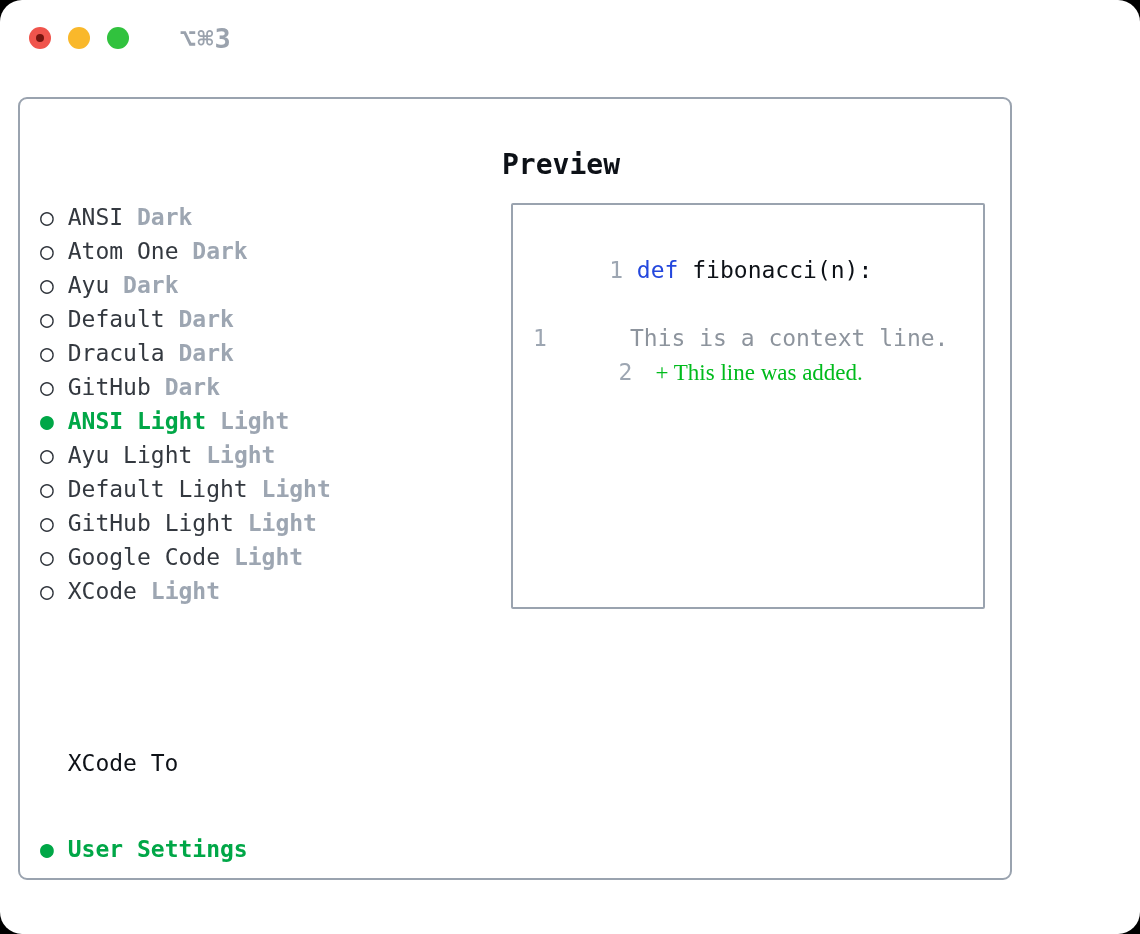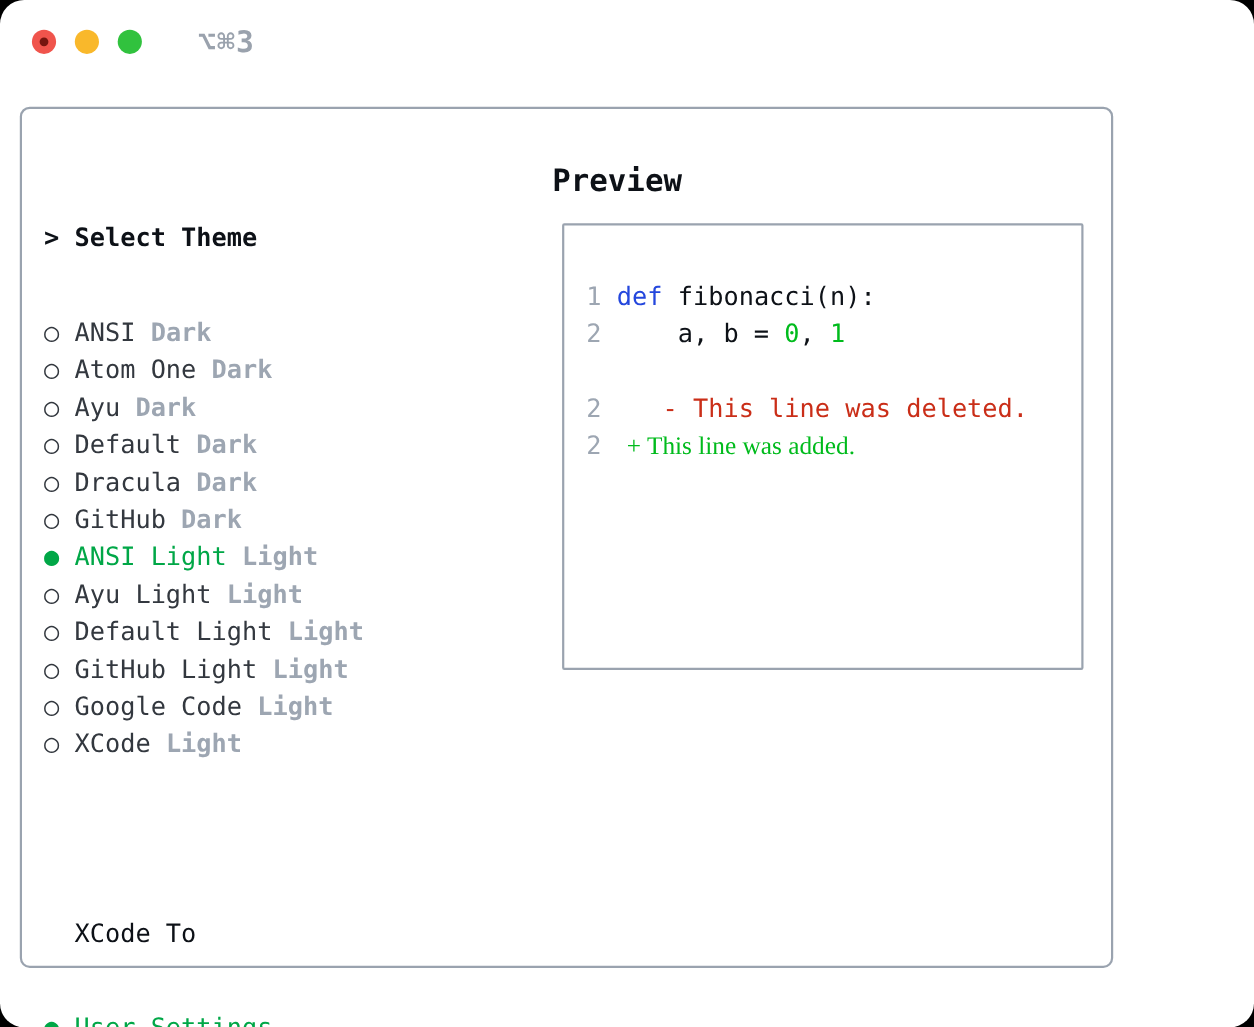--- a/index.html
+++ b/index.html
@@ -38,27 +38,27 @@
   
   .panel{position:absolute;left:18px;top:97px;width:994px;height:783px;border:2px solid var(--panel-border);border-radius:9px;background:var(--bg);}
 
   .left-col{position:absolute;left:20px;top:49px;white-space:pre;font-size:23px;}
   .line{height:34px;line-height:34px;white-space:pre;}
   .hdr{font-weight:bold;color:var(--text-black);}
   .caret{font-weight:bold;color:var(--text-black);}
   .row .bullet{color:var(--text-dark);}
   .row .bullet.sel{color:var(--green-select);}
   .row .name{color:var(--text-dark);}
-  .row .name.sel{color:var(--green-select);}
+  .row .name.sel{color:var(--green-select);font-weight:bold;}
   .row .variant{color:var(--muted);font-weight:bold;}
   .apply-header{padding-left:2ch;color:var(--text-black);}
 
   
   .preview-header{position:absolute;left:482px;top:49px;height:34px;line-height:34px;font-size:28px;font-weight:bold;color:var(--text-black);}
-  .preview-box{position:absolute;left:491px;top:104px;width:474px;height:406px;border:2px solid var(--panel-border);border-radius:2px;background:var(--bg);overflow:hidden;}
+  .preview-box{position:absolute;left:491px;top:104px;width:474px;height:406px;border:2px solid var(--panel-border);border-radius:2px;background:var(--bg);overflow:hidden;text-align:center;}
   .preview-code{position:absolute;left:20px;top:48px;font-size:23px;}
   .pline{height:34px;line-height:34px;white-space:pre;}
   .c-num{color:var(--muted);}
   .c-plain{color:var(--text-black);}
   .c-kw{color:var(--kw);}
   .c-fn{color:var(--fn);}
   .c-number{color:var(--green-bright);}
   .c-context{color:var(--context);}
   .c-deleted{color:var(--red);}
   .c-added{color:var(--green-bright);font-family:Liberation Serif, serif;}
@@ -73,34 +73,32 @@
         <span class="dot"></span>
       </span>
     <span class="light yellow"></span>
     <span class="light green"></span>
     <span class="window-title">⌥⌘3</span>
   </div>
 
   <div class="panel">
 
     <div class="left-col">
-      <div class="line"><span class="caret">&gt; </span><span class="hdr">Select Theme</span></div>
       <div id="theme-list"><div class="line row"><span class="bullet">○</span><span class="name"> ANSI</span><span class="variant"> Dark</span></div><div class="line row"><span class="bullet">○</span><span class="name"> Atom One</span><span class="variant"> Dark</span></div><div class="line row"><span class="bullet">○</span><span class="name"> Ayu</span><span class="variant"> Dark</span></div><div class="line row"><span class="bullet">○</span><span class="name"> Default</span><span class="variant"> Dark</span></div><div class="line row"><span class="bullet">○</span><span class="name"> Dracula</span><span class="variant"> Dark</span></div><div class="line row"><span class="bullet">○</span><span class="name"> GitHub</span><span class="variant"> Dark</span></div><div class="line row"><span class="bullet sel">●</span><span class="name sel"> ANSI Light</span><span class="variant"> Light</span></div><div class="line row"><span class="bullet">○</span><span class="name"> Ayu Light</span><span class="variant"> Light</span></div><div class="line row"><span class="bullet">○</span><span class="name"> Default Light</span><span class="variant"> Light</span></div><div class="line row"><span class="bullet">○</span><span class="name"> GitHub Light</span><span class="variant"> Light</span></div><div class="line row"><span class="bullet">○</span><span class="name"> Google Code</span><span class="variant"> Light</span></div><div class="line row"><span class="bullet">○</span><span class="name"> XCode</span><span class="variant"> Light</span></div></div>
       <div class="line"> </div>
       <div class="line apply-header">XCode To</div>
       <div id="apply-list"><div class="line row"><span class="bullet sel">●</span><span class="name sel"> User Settings</span></div></div>
       
       
     </div>
 
     <div class="preview-header">Preview</div>
     <div class="preview-box">
       <div class="preview-code" id="preview-code">
           <div class="pline"><span class="c-num">1</span><span class="c-plain"> </span><span class="c-kw">def</span><span class="c-plain"> fibonacci(n):</span></div>
-          <div class="pline"><span class="c-num">2</span><span class="c-plain">     a, b = </span><span class="c-number">0</span><span class="c-plain">, </span><span class="c-number">1</span></div>
           <div class="pline"><span class="c-num"></span></div>
-          <div class="pline"><span class="c-num">2</span><span class="c-deleted">    - This line was deleted.</span></div>
+          <div class="pline"><span class="c-num">1</span><span class="c-context">      This is a context line.</span></div>
           <div class="pline"><span class="c-num">2</span><span class="c-added">    + This line was added.</span></div>
         </div>
     </div>
 
   </div>
 </div>
 
 </body></html>

